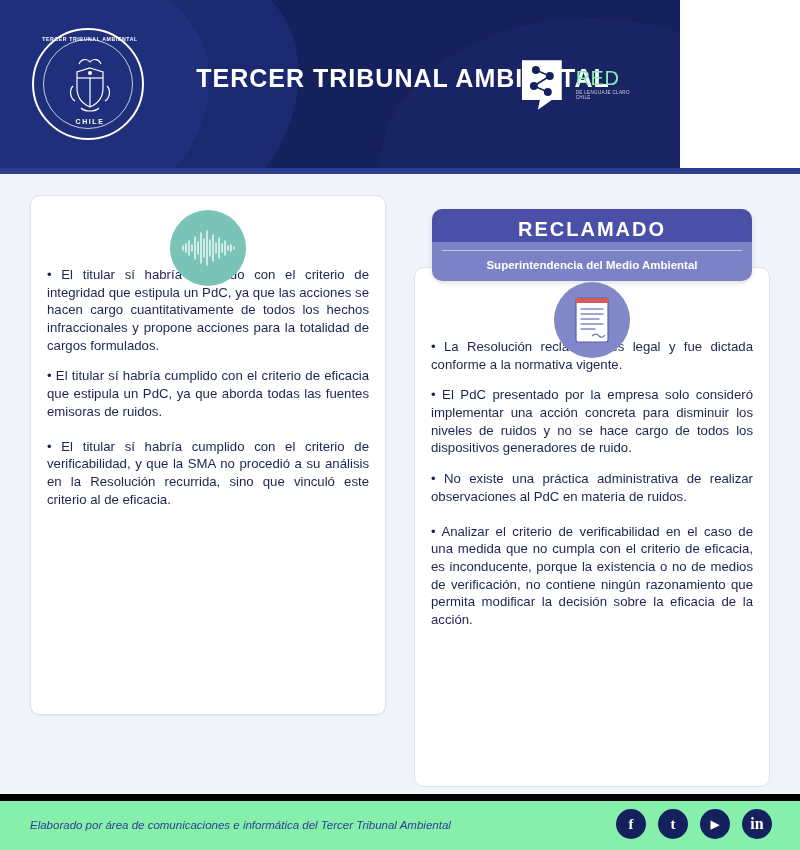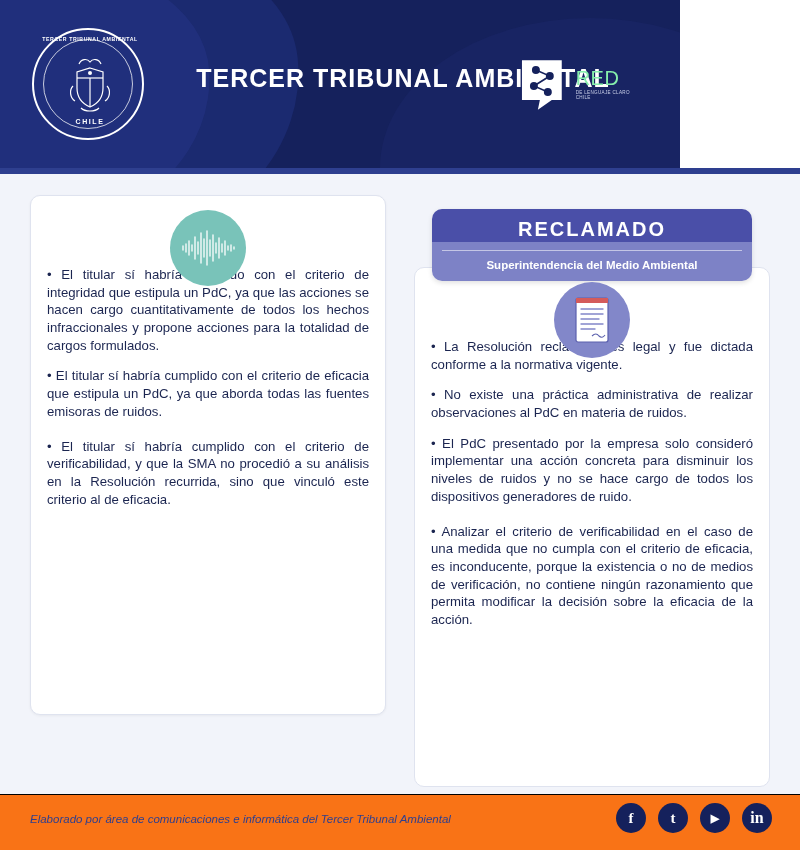--- a/index.html
+++ b/index.html
@@ -203,22 +203,22 @@
     text-align: justify;
     margin-bottom: 13px;
   }
   .bullet:last-child { margin-bottom: 0; margin-top: 17px; }
 
   
   .footer {
     position: absolute;
     left: 0; top: 794px;
     width: 800px; height: 56px;
-    background: #f97316;
-    border-top: 1px solid #000000;
+    background: #86efac;
+    border-top: 7px solid #000000;
   }
   .footer .credit {
     position: absolute;
     left: 30px; top: 18px;
     font-size: 11.5px;
     font-style: italic;
     color: #2e3f8f;
   }
   .socials {
     position: absolute;
@@ -341,22 +341,22 @@
                 <line x1="9" y1="19" x2="31" y2="19"></line>
                 <line x1="9" y1="24" x2="27" y2="24"></line>
                 <line x1="9" y1="29" x2="31" y2="29"></line>
                 <line x1="9" y1="34" x2="23" y2="34"></line>
               </g>
               <path d="M20 41 q4 -4 7 0 q3 3 6 -1" stroke="#5b60ad" stroke-width="1.1" fill="none"></path>
             </svg>
           </div>
           <div class="bullets">
             <div class="bullet">• La Resolución reclamada es legal y fue dictada conforme a la normativa vigente.</div>
+            <div class="bullet">• El PdC presentado por la empresa solo consideró implementar una acción concreta para disminuir los niveles de ruidos y no se hace cargo de todos los dispositivos generadores de ruido.</div>
             <div class="bullet">• No existe una práctica administrativa de realizar observaciones al PdC en materia de ruidos.</div>
-            <div class="bullet">• El PdC presentado por la empresa solo consideró implementar una acción concreta para disminuir los niveles de ruidos y no se hace cargo de todos los dispositivos generadores de ruido.</div>
             <div class="bullet">• Analizar el criterio de verificabilidad en el caso de una medida que no cumpla con el criterio de eficacia, es inconducente, porque la existencia o no de medios de verificación, no contiene ningún razonamiento que permita modificar la decisión sobre la eficacia de la acción.</div>
           </div>
         </div>
       </div>
 
     </div>
   </div>
 
   <div class="footer">
     <div class="credit">Elaborado por área de comunicaciones e informática del Tercer Tribunal Ambiental</div>

